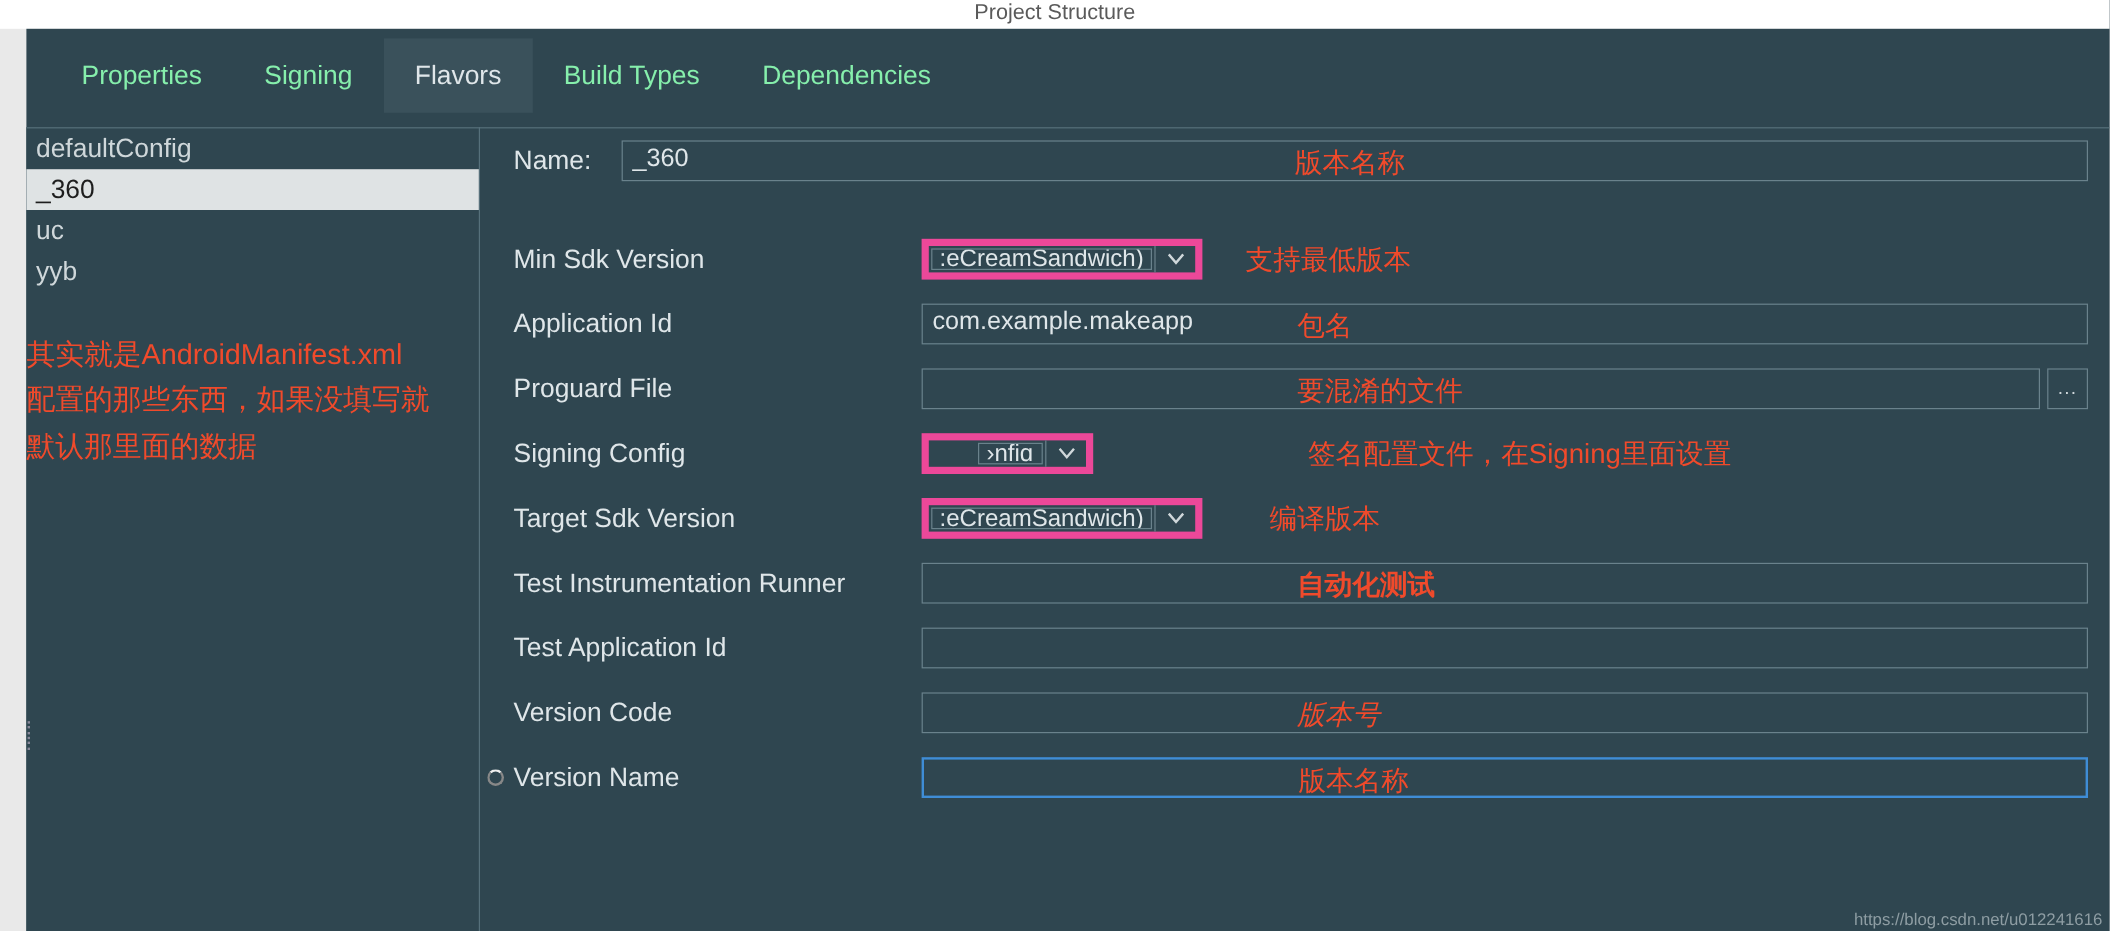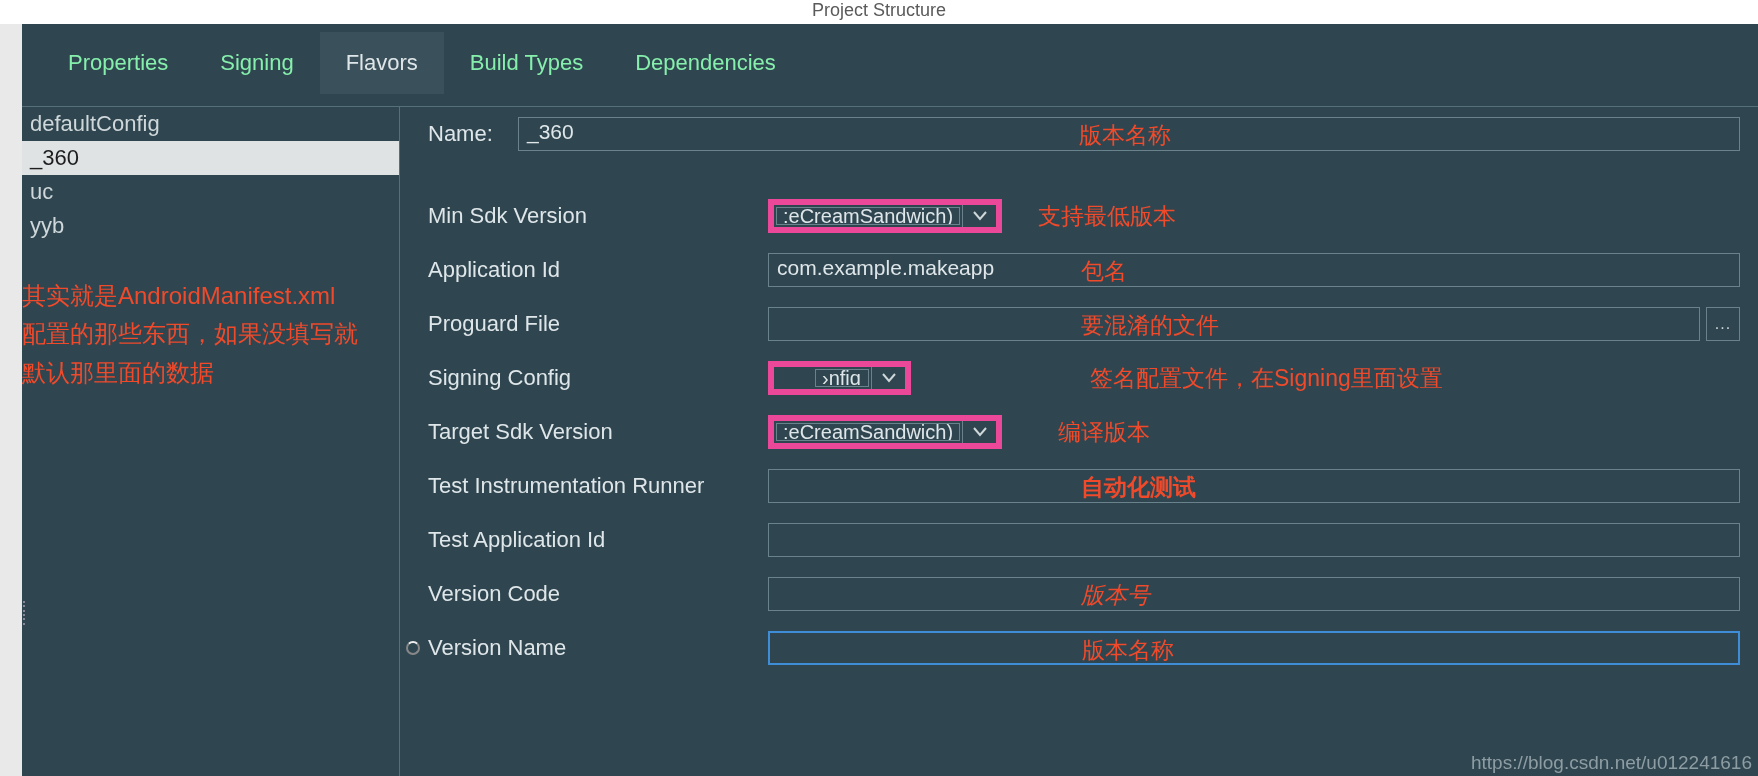--- a/index.html
+++ b/index.html
@@ -158,21 +158,21 @@
     position: absolute;
     left: 0; top: 572px;
     width: 8px; height: 34px;
     display: flex; flex-direction: column; justify-content: space-around;
     padding: 4px 1px;
   }
   .left-handle span { width:2px; height:2px; background:#889; display:block; }
   .watermark {
     position: absolute;
     right: 6px; bottom: 2px;
-    font-size: 19px;
+    font-size: 14px;
     color: #8e9da3;
   }
 </style>
 </head>
 <body>
 
 <div class="titlebar">Project Structure</div>
 
 <div class="window">
 

